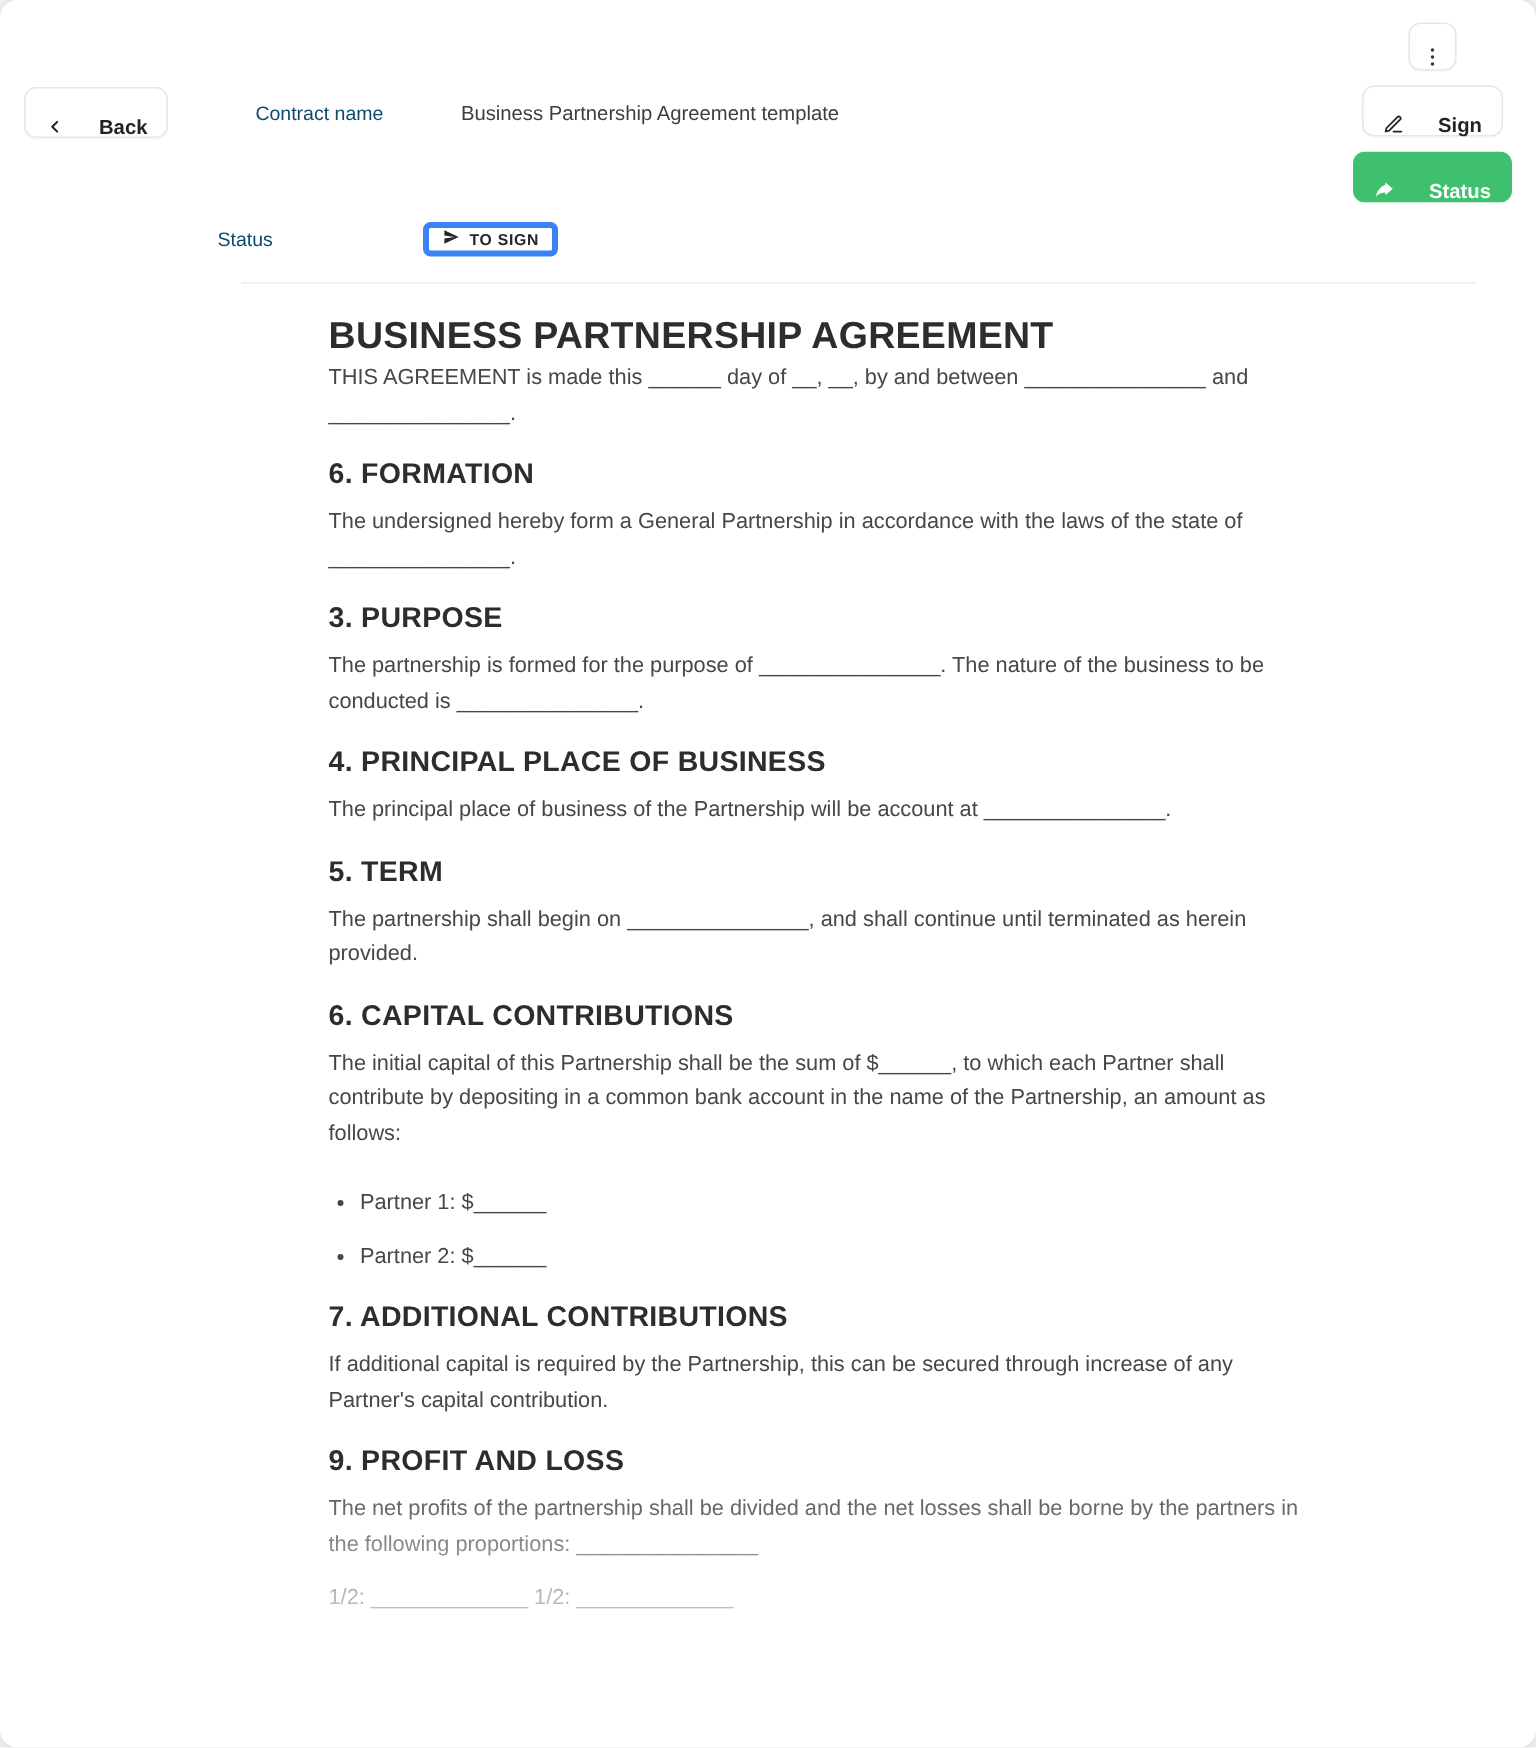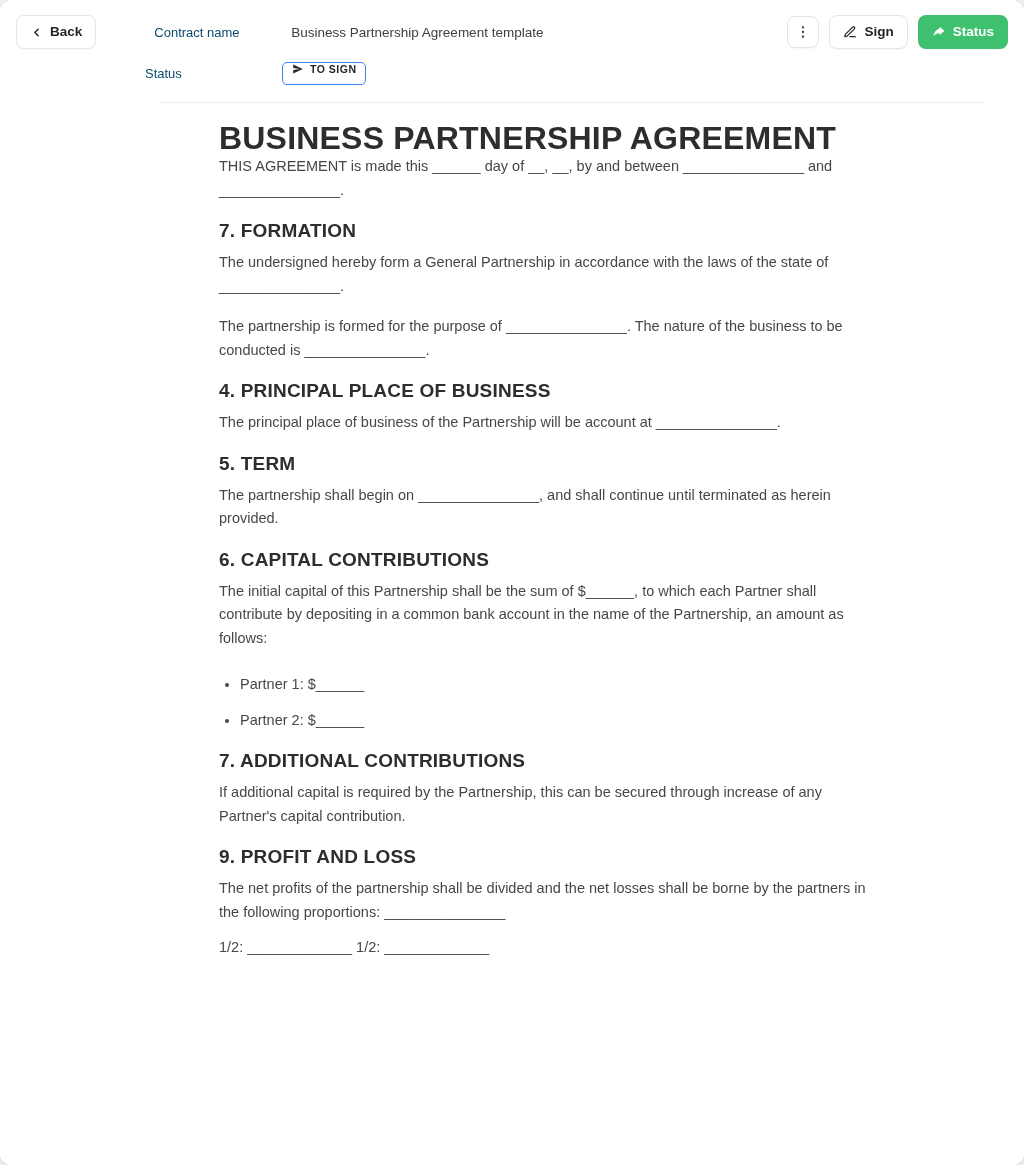--- a/index.html
+++ b/index.html
@@ -3,40 +3,40 @@
 <meta charset="utf-8">
 <style>
   *{box-sizing:border-box}
   html,body{margin:0;padding:0}
   body{background:#edeff2;font-family:"Liberation Sans","DejaVu Sans",sans-serif;}
   .app{width:1024px;height:1165px;background:#fff;border-radius:12px;margin:0 auto;position:relative;overflow:hidden;box-shadow:0 1px 4px rgba(0,0,0,.10);}
 
   
   .header{padding:15px 16px 0;}
   .header-row1{display:flex;align-items:center;}
-  .btn{display:inline-flex;align-items:center;gap:7px;height:34px;padding:0 13px;background:#fff;
+  .btn{display:inline-flex;align-items:flex-end;gap:23px;height:34px;padding:0 13px;background:#fff;
        border:1px solid #e4e6e9;border-radius:8px;font-family:inherit;font-size:13.5px;font-weight:600;
        line-height:1;color:#1f2328;cursor:pointer;box-shadow:0 1px 1px rgba(16,24,40,.03);}
   .btn svg{flex:none;display:block;}
   .icon-btn{width:32px;height:32px;padding:0;justify-content:center;color:#2f343a;}
   .btn-share{border-color:transparent;color:#fff;}
   .label-col{margin-left:58px;}
   .field-label{display:inline-block;width:137px;font-size:13px;color:#0c4a6e;}
   .contract-name{font-size:13.5px;color:#3b4046;}
   .header-spacer{flex:1;}
-  .header-actions{display:flex;align-items:center;gap:10px;}
+  .header-actions{display:flex;align-items:center;gap:10px;flex-direction:column;}
   .header-row2{display:flex;align-items:center;margin:13px 0 0 129px;}
-  .status-badge{display:inline-flex;align-items:flex-start;gap:6px;height:23px;padding:0 9px;background:#fff;
-       border:1px solid #3b82f6;border-radius:5px;font-size:10.5px;font-weight:700;letter-spacing:.5px;
+  .status-badge{display:inline-flex;align-items:center;gap:6px;height:23px;padding:0 9px;background:#fff;
+       border:4px solid #3b82f6;border-radius:5px;font-size:10.5px;font-weight:700;letter-spacing:.5px;
        color:#23272c;cursor:pointer;}
   .divider{border:none;border-top:1px solid #ececee;margin:17px 24px 0 145px;}
 
   
   .doc{width:648px;margin:0 0 0 219px;padding-top:18px;}
-  .doc-title{font-size:32px;line-height:34px;font-weight:800;letter-spacing:.2px;color:#2d2d2d;margin:0;}
+  .doc-title{font-size:25px;line-height:34px;font-weight:800;letter-spacing:.2px;color:#2d2d2d;margin:0;}
   .doc-intro{margin:10px 0 0;}
   .sec-body,.doc-intro{font-size:14.5px;line-height:23.5px;color:#474747;margin:0;}
   .doc-section{margin-top:17px;}
   .sec-head-row{display:flex;align-items:center;margin:0 0 8px;}
   .sec-heading{font-size:19px;line-height:24px;font-weight:800;letter-spacing:.2px;color:#2d2d2d;margin:0;}
   .page-break{flex:1;border-top:2px dotted #dadada;margin-left:14px;position:relative;top:2px;}
   .sec-bullets{margin:23px 0 0;padding:0 0 0 21px;}
   .sec-bullets li{margin:0 0 12px;font-size:14.5px;line-height:23.5px;color:#474747;}
   .extra-line{margin-top:12px;}
 
@@ -112,29 +112,33 @@
 
     <hr class="divider">
   </div>
 
   <div class="doc">
     <h1 class="doc-title">BUSINESS PARTNERSHIP AGREEMENT</h1>
     <p class="doc-intro">THIS AGREEMENT is made this ______ day of __, __, by and between _______________ and _______________.</p>
     <div>
   <section class="doc-section">
     <div class="sec-head-row">
-      <h2 class="sec-heading">7. FORMATION</h2>
+      <h2 class="sec-heading">6. FORMATION</h2>
 
     </div>
     <p class="sec-body">The undersigned hereby form a General Partnership in accordance with the laws of the state of _______________.</p>
 
   </section>
 
 
   <section class="doc-section">
+    <div class="sec-head-row">
+      <h2 class="sec-heading">3. PURPOSE</h2>
+
+    </div>
     <p class="sec-body">The partnership is formed for the purpose of _______________. The nature of the business to be conducted is _______________.</p>
 
   </section>
 
   <section class="doc-section">
     <div class="sec-head-row">
       <h2 class="sec-heading">4. PRINCIPAL PLACE OF BUSINESS</h2>
 
     </div>
     <p class="sec-body">The principal place of business of the Partnership will be account at _______________.</p>

